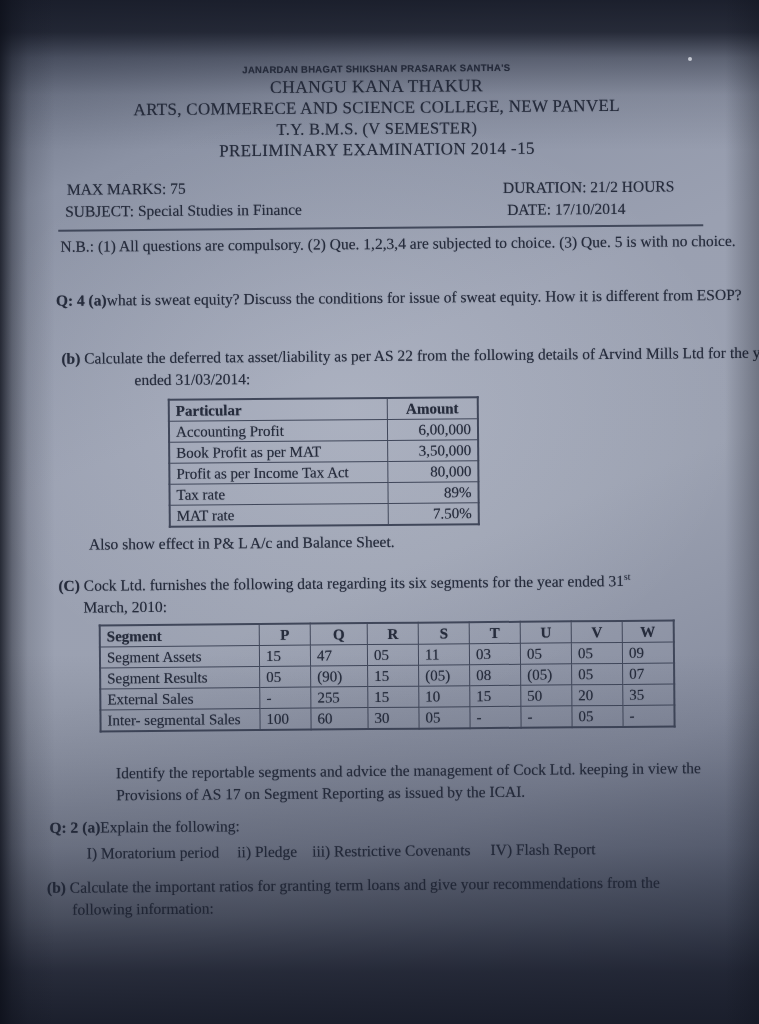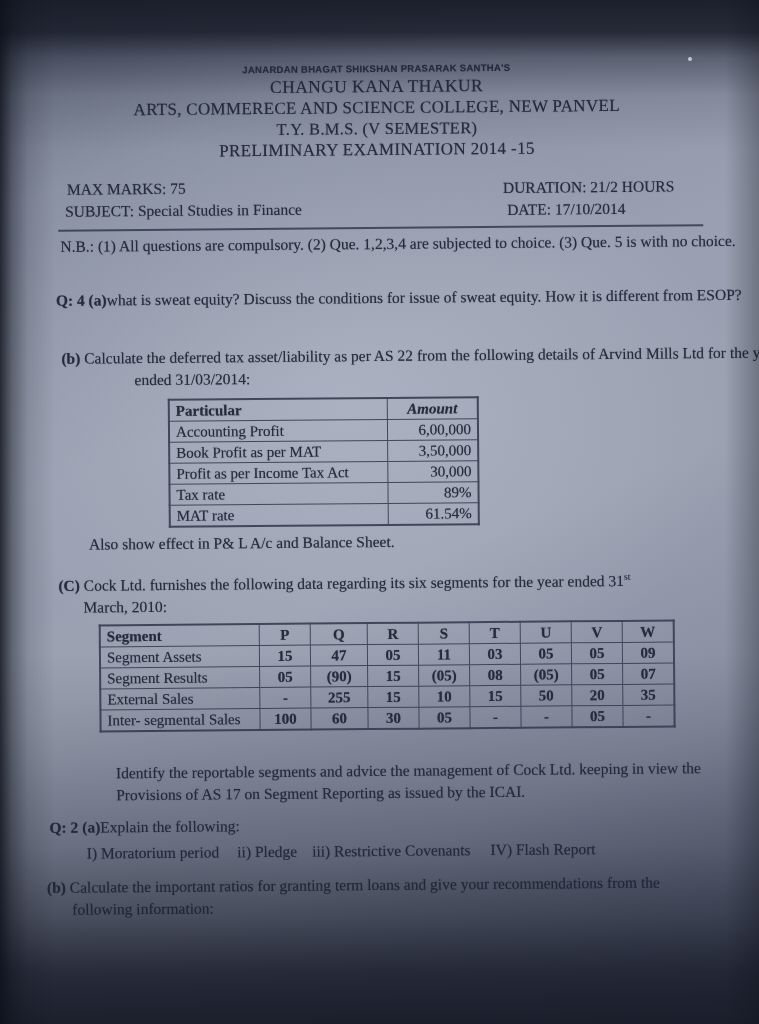--- a/index.html
+++ b/index.html
@@ -47,26 +47,26 @@
   b,.qlabel{font-weight:bold;}
   sup{font-size:9.5px;margin-top:20px;}
 
   table{border-collapse:collapse;table-layout:fixed;font-size:15px;line-height:18px;color:#262c3c;}
   table,th,td{border:1px solid #40475a;}
   table{border-width:2px;}
   th,td{padding:1px 6px;vertical-align:top;overflow:hidden;}
   th{font-weight:bold;}
   .t1{top:397px;left:168px;width:296px;}
   .t1 .c0{width:205px;} .t1 .c1{width:77px;}
-  .t1 th:first-child{text-align:left;} .t1 th:last-child{text-align:center;font-style:italic;}
+  .t1 th:first-child{text-align:left;} .t1 th:last-child{text-align:center;}
   .t1 td:nth-child(2){text-align:right;}
   .t2{top:622px;left:97px;width:492px;}
   .t2 .c0{width:146px;} .t2 .cx{width:38px;} .t2 .cq{width:44px;}
   .t2 th{text-align:center;} .t2 th:first-child{text-align:left;}
-  .t2 td:not(:first-child){text-align:center;font-weight:bold;}
+  .t2 td:not(:first-child){text-align:left;}
 
   .ov{position:absolute;z-index:5;pointer-events:none;}
   .ov-top{top:0;left:0;width:100%;height:150px;
     background:linear-gradient(to bottom, rgba(24,28,41,0.97) 0px, rgba(24,28,41,0.88) 32px, rgba(28,33,48,0.46) 58px, rgba(30,35,50,0.14) 95px, rgba(30,35,50,0) 150px);}
   .ov-bottom{bottom:0;left:0;width:100%;height:370px;
     background:linear-gradient(to bottom, rgba(32,38,54,0) 0%, rgba(32,38,54,0.16) 28%, rgba(30,36,52,0.34) 52%, rgba(28,33,47,0.60) 71%, rgba(26,30,44,0.88) 86%, rgba(24,28,41,0.97) 100%);}
   .ov-left{top:0;left:0;width:55px;height:100%;
     background:linear-gradient(to right, rgba(13,16,26,0.82) 0px, rgba(13,16,26,0.42) 12px, rgba(13,16,26,0.14) 28px, rgba(13,16,26,0) 55px);}
   .ov-right{top:0;right:0;width:34px;height:100%;
     background:linear-gradient(to left, rgba(13,16,26,0.30) 0px, rgba(13,16,26,0) 34px);}
@@ -111,29 +111,29 @@
           <tr>
             <td>Accounting Profit</td>
             <td>6,00,000</td>
           </tr>
           <tr>
             <td>Book Profit as per MAT</td>
             <td>3,50,000</td>
           </tr>
           <tr>
             <td>Profit as per Income Tax Act</td>
-            <td>30,000</td>
+            <td>80,000</td>
           </tr>
           <tr>
             <td>Tax rate</td>
             <td>89%</td>
           </tr>
           <tr>
             <td>MAT rate</td>
-            <td>61.54%</td>
+            <td>7.50%</td>
           </tr>
         </tbody>
       </table>
 
     <div class="abs taxnote">Also show effect in P&amp; L A/c and Balance Sheet.</div>
 
     <div class="abs q1c">
       <b class="qlabel">(C)</b> <span>Cock Ltd. furnishes the following data regarding its six segments for the year ended 31</span><sup>st</sup>
       <div class="cont2">March, 2010:</div>
     </div>

